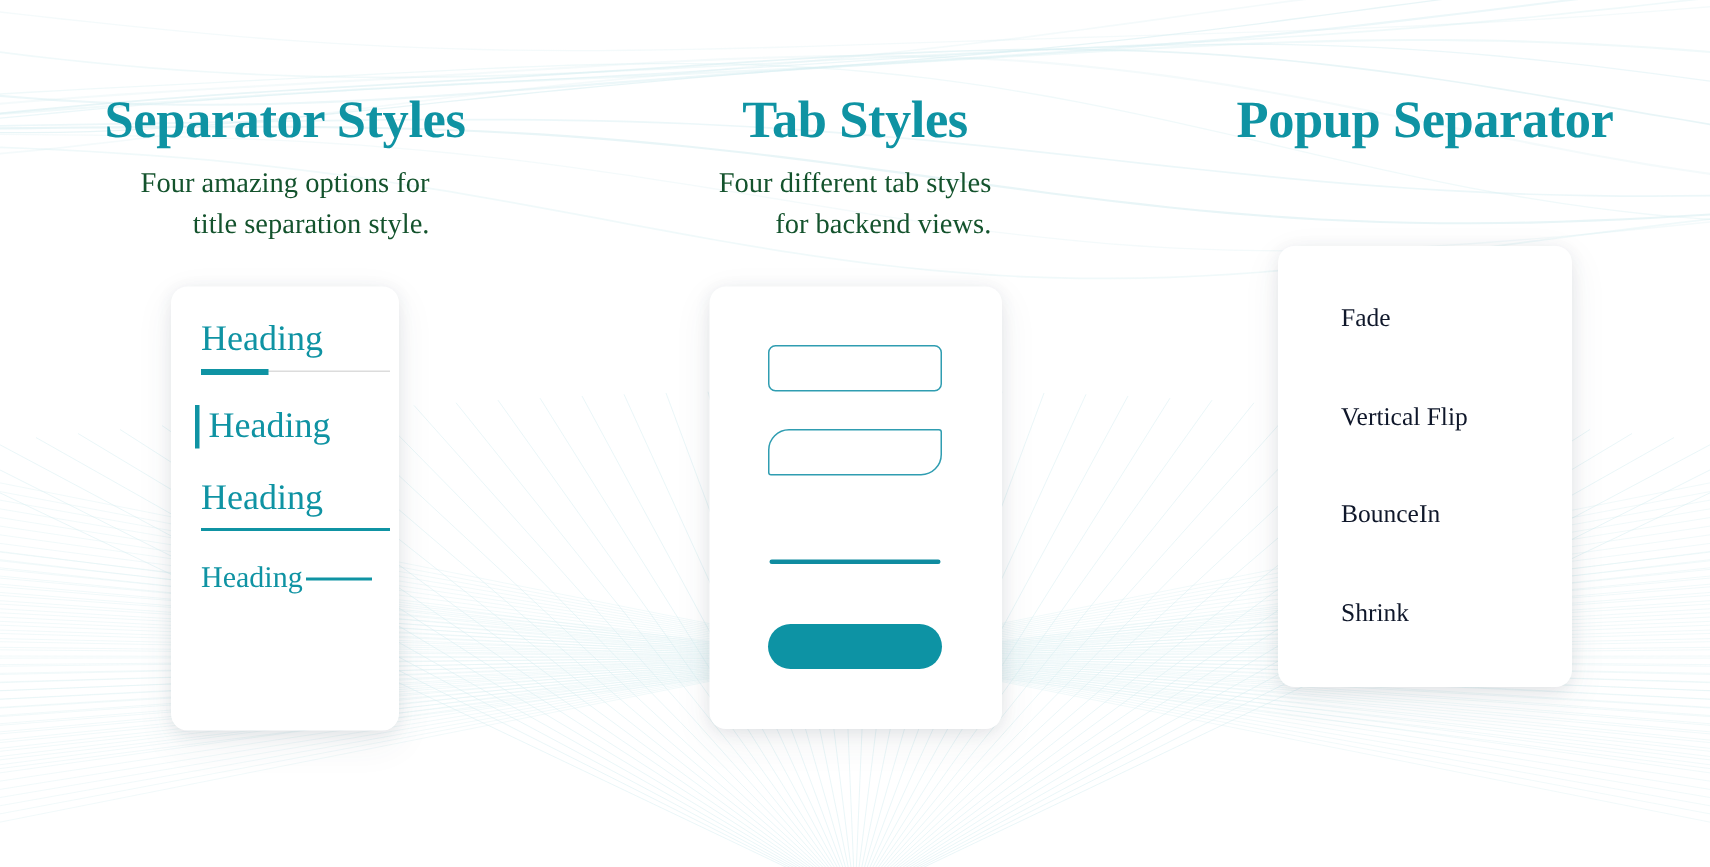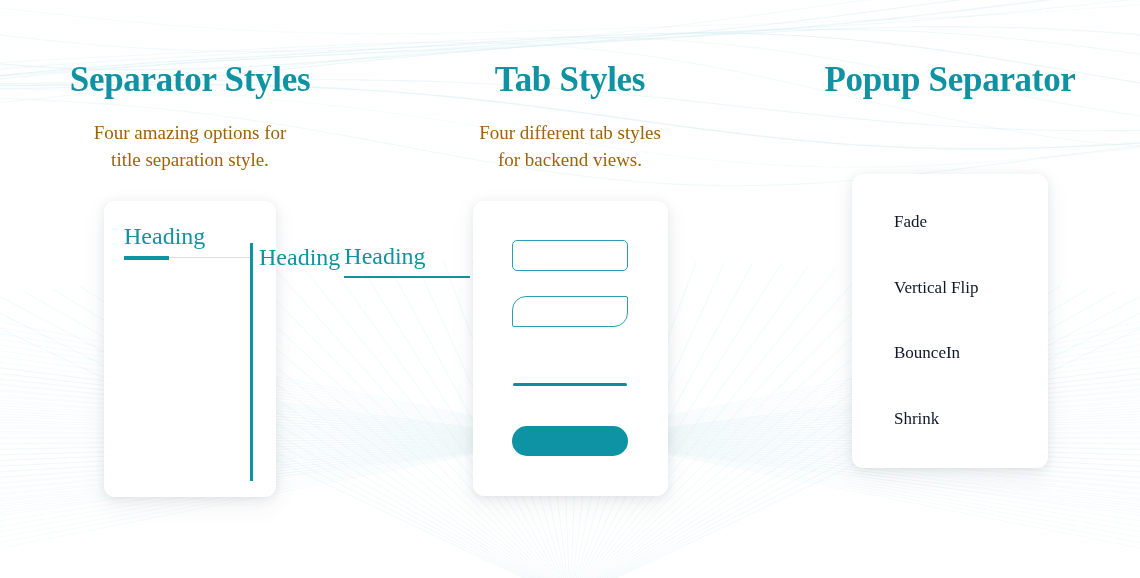--- a/index.html
+++ b/index.html
@@ -48,44 +48,44 @@
     font-weight: bold;
     color: #0f93a3;
     letter-spacing: -0.3px;
     line-height: 1.05;
     margin: 0;
     text-align: center;
     white-space: nowrap;
   }
 
   .col-subtitle {
-    margin: 21px 0 0 0;
+    margin: 11px 0 0 0;
     font-size: 19px;
     line-height: 1.42;
-    color: #a16207;
-    text-align: center;
+    color: #14532d;
+    text-align: right;
     max-width: 310px;
   }
 
   .card {
     margin-top: 27px;
     background: #ffffff;
     border-radius: 11px;
     box-shadow: 0 2px 10px rgba(60,72,88,0.10), 0 8px 26px rgba(60,72,88,0.07);
     box-sizing: border-box;
     position: relative;
   }
 
   
   .card-separators {
-    width: 172px;
+    width: 152px;
     height: 296px;
     padding: 22px 16px 16px 16px;
     display: flex;
-    flex-direction: row;
+    flex-direction: column;
   }
   .sep-item { position: relative; }
   .sep-item + .sep-item { margin-top: 20px; }
 
   .sep-heading {
     color: #0f93a3;
     font-size: 24px;
     line-height: 1.16;
     white-space: nowrap;
   }

